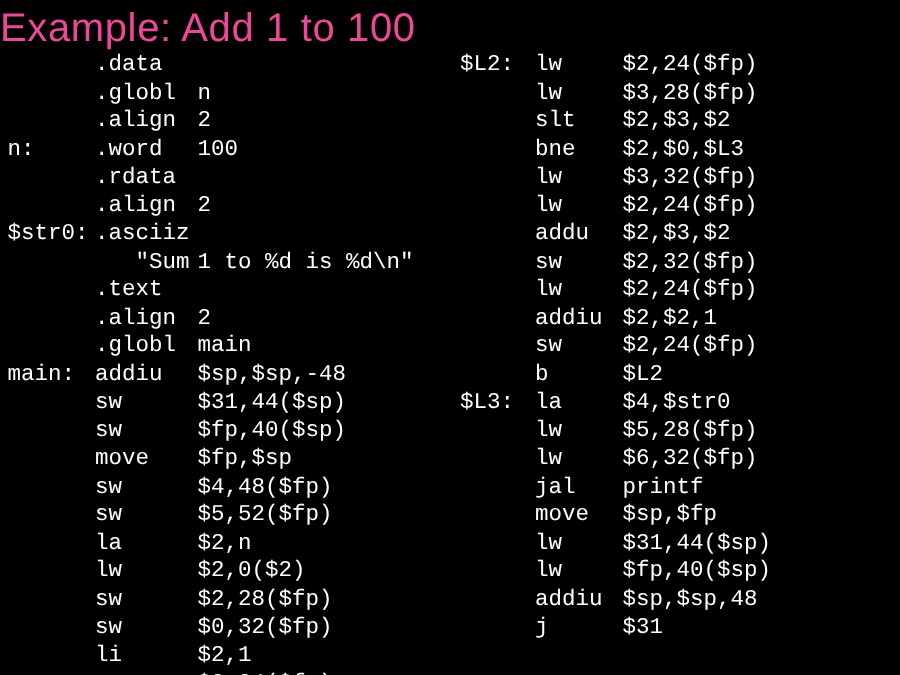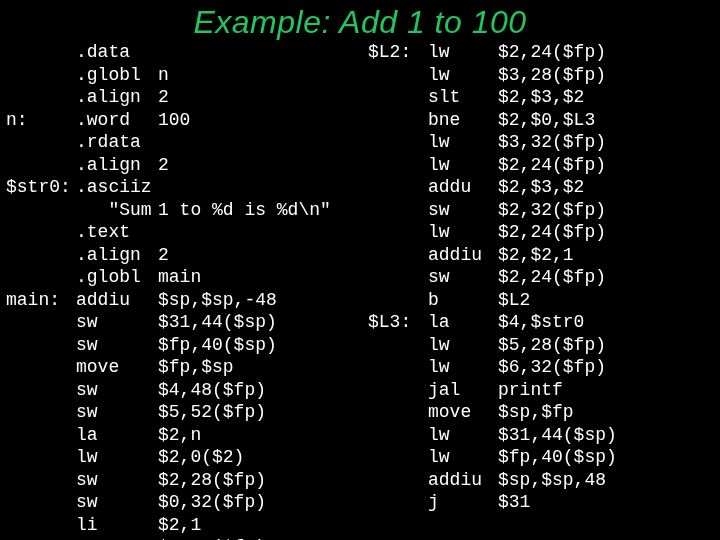--- a/index.html
+++ b/index.html
@@ -9,25 +9,24 @@
     height: 540px;
     background: #000;
     color: #fff;
     font-family: "Consolas", "Courier New", monospace;
     font-size: 18px;
     overflow: hidden;
   }
   .title {
     font-family: Arial, Helvetica, sans-serif;
     font-size: 32px;
-    color: #22c55e;
-    text-align: center;
+    color: #ec4899;
+    text-align: left;
     padding-top: 4px;
     letter-spacing: 0.5px;
-    font-style: italic;
   }
   .code-wrap {
     display: flex;
     flex-direction: row;
     padding: 0 6px;
     line-height: 22.5px;
     white-space: pre;
   }
   .col {
     display: flex;

